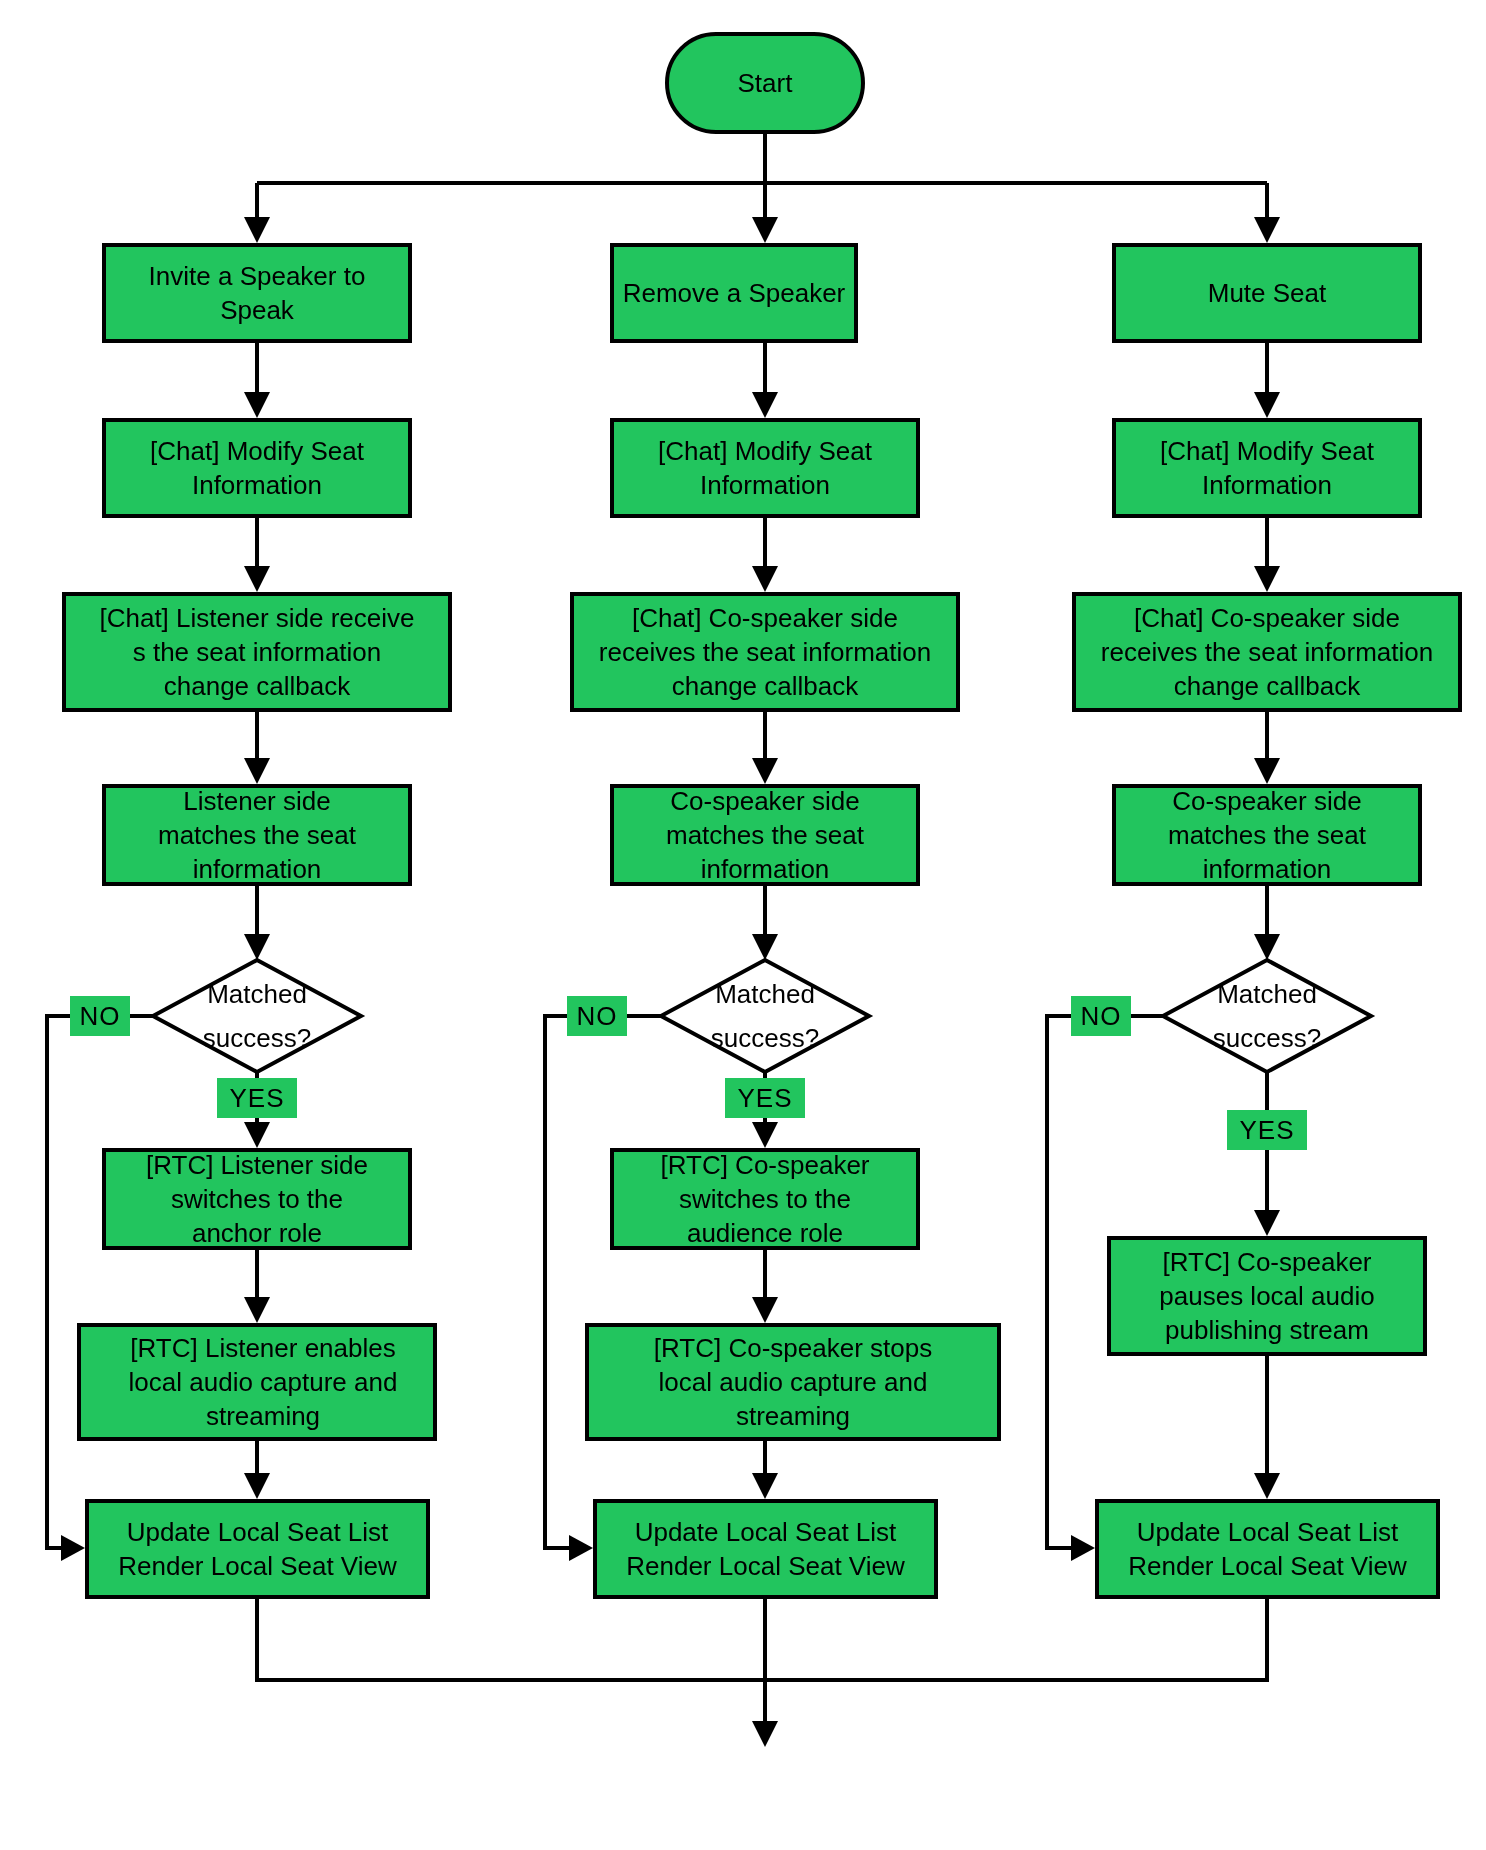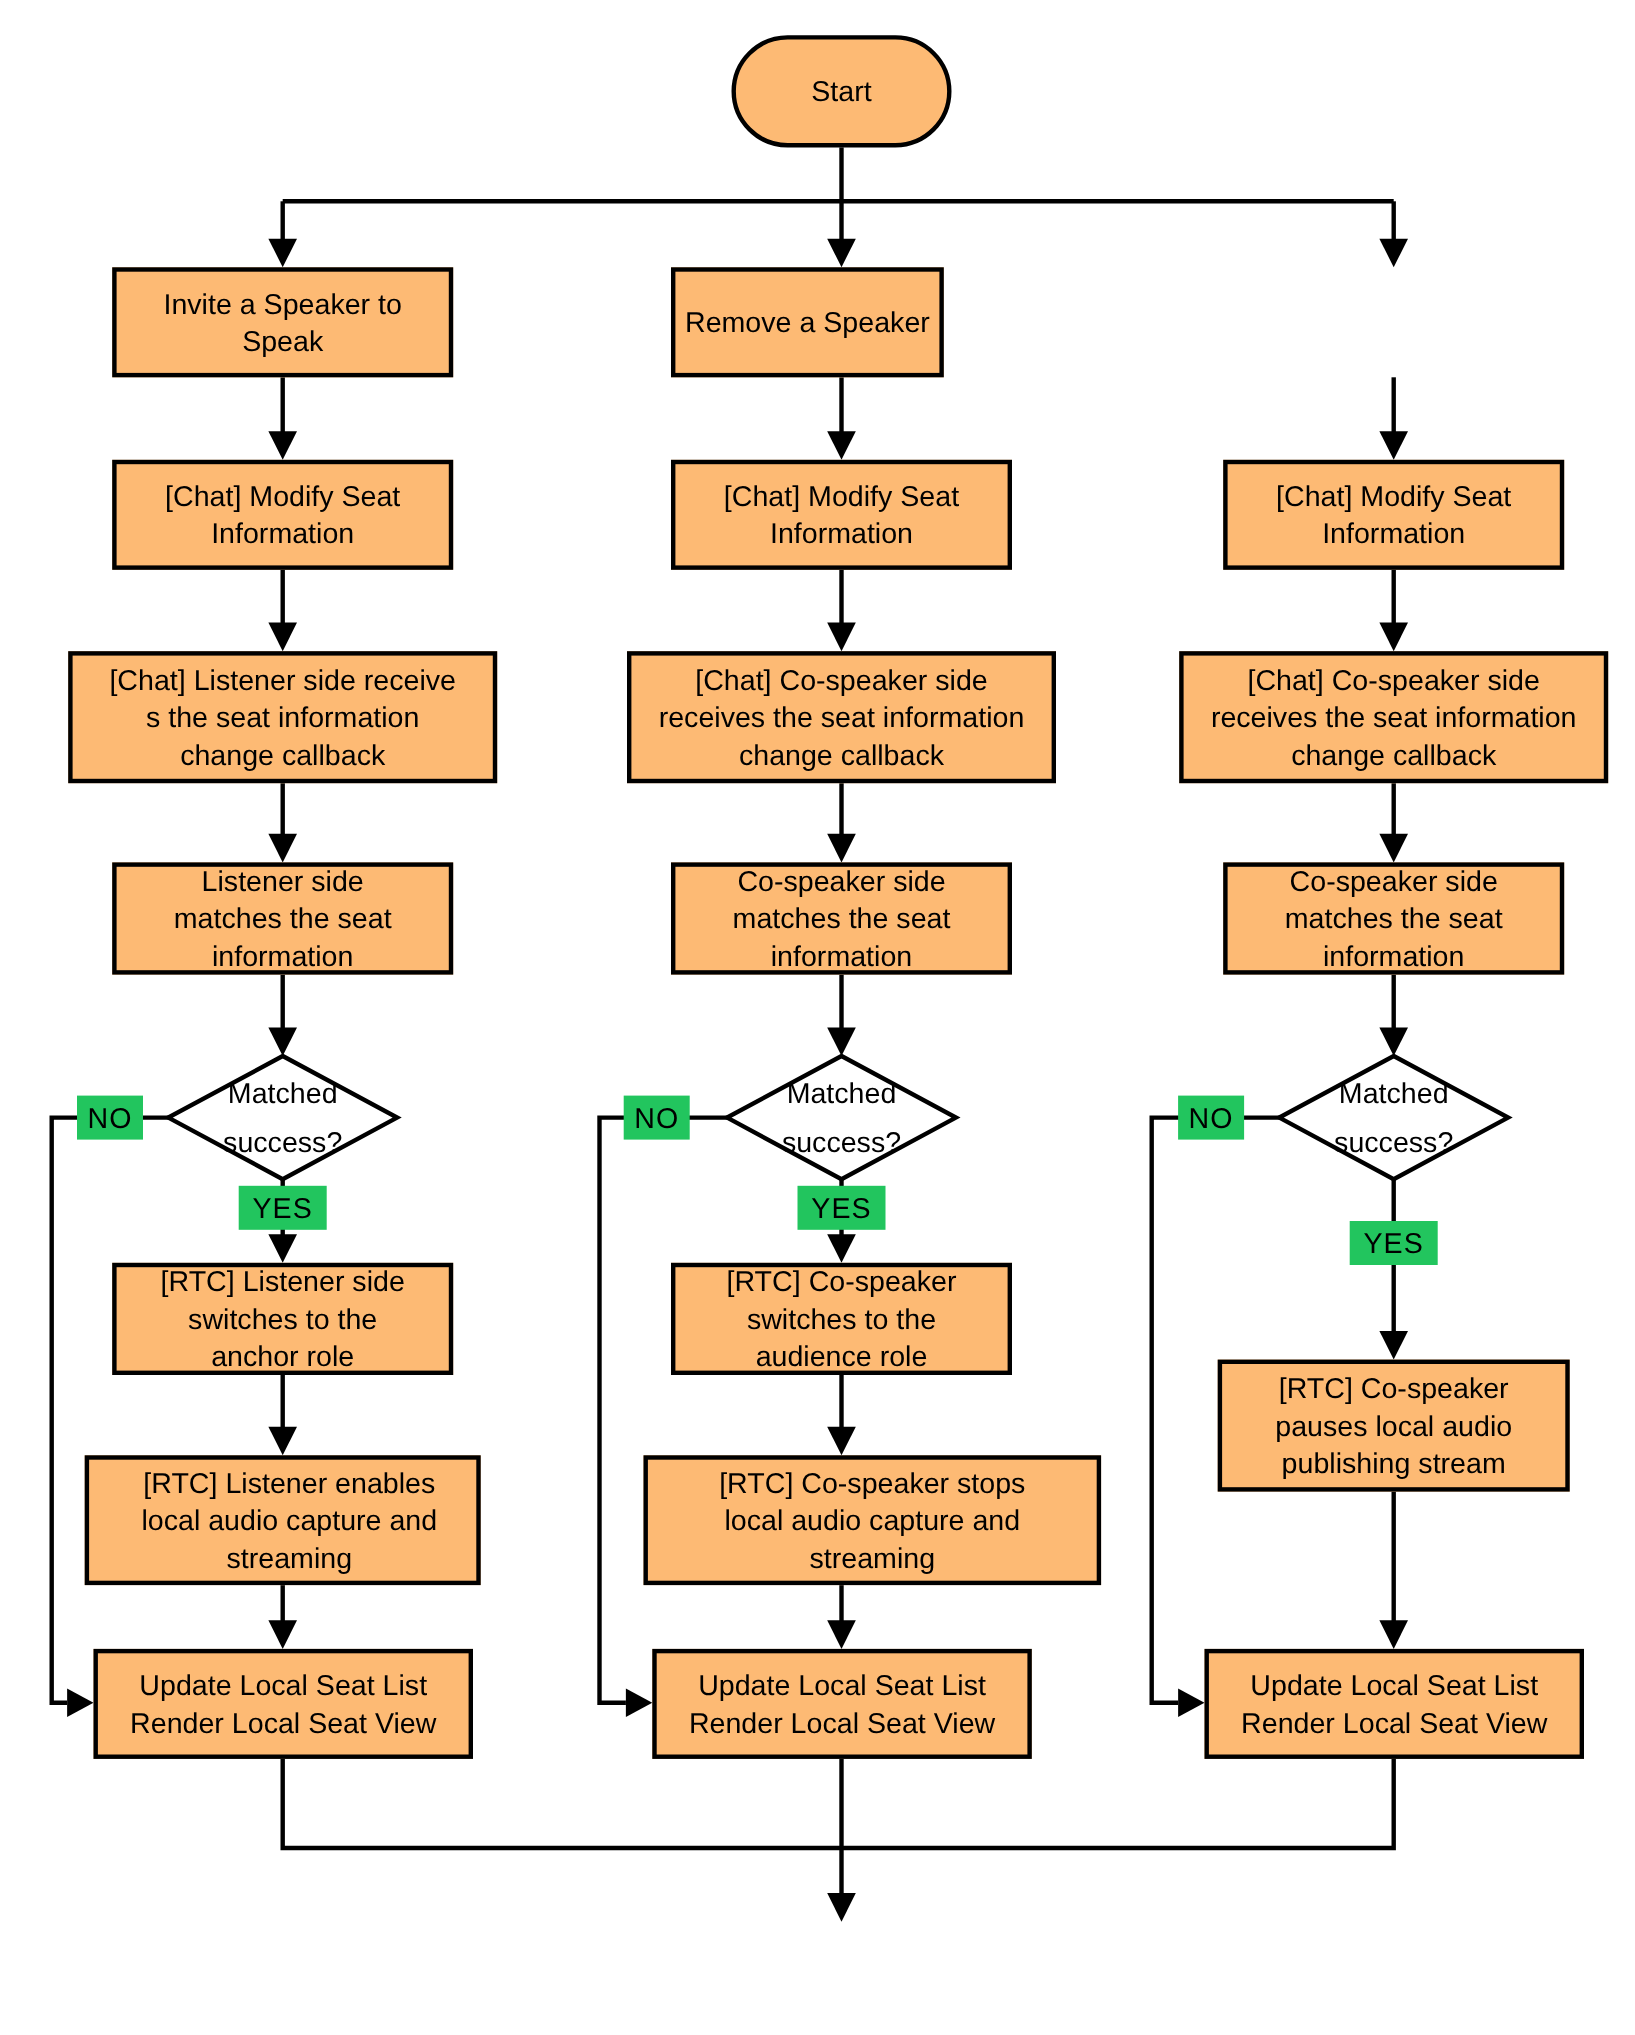--- a/index.html
+++ b/index.html
@@ -15,21 +15,21 @@
   .node {
     position: absolute;
     box-sizing: border-box;
     display: flex;
     align-items: center;
     justify-content: center;
     text-align: center;
     white-space: pre-line;
     font-size: 26px;
     line-height: 34px;
-    background: #fdba74;
+    background: #22c55e;
     border: 4px solid #000000;
   }
   .terminal { border-radius: 51px; }
   .diamond-label {
     position: absolute;
     display: flex;
     align-items: center;
     justify-content: center;
     text-align: center;
     white-space: pre-line;
@@ -169,20 +169,21 @@
 success?</div>
   <div class="node" style="left:610px; top:1148px; width:310px; height:102px;">[RTC] Co-speaker
 switches to the
 audience role</div>
   <div class="node" style="left:585px; top:1323px; width:416px; height:118px;">[RTC] Co-speaker stops
 local audio capture and
 streaming</div>
   <div class="node" style="left:593px; top:1499px; width:345px; height:100px;">Update Local Seat List
 Render Local Seat View</div>
 
+  <div class="node" style="left:1112px; top:243px; width:310px; height:100px;">Mute Seat</div>
   <div class="node" style="left:1112px; top:418px; width:310px; height:100px;">[Chat] Modify Seat
 Information</div>
   <div class="node" style="left:1072px; top:592px; width:390px; height:120px;">[Chat] Co-speaker side
 receives the seat information
 change callback</div>
   <div class="node" style="left:1112px; top:784px; width:310px; height:102px;">Co-speaker side
 matches the seat
 information</div>
   <div class="diamond-label" style="left:1163px; top:966px; width:208px; height:100px;">Matched
 success?</div>

